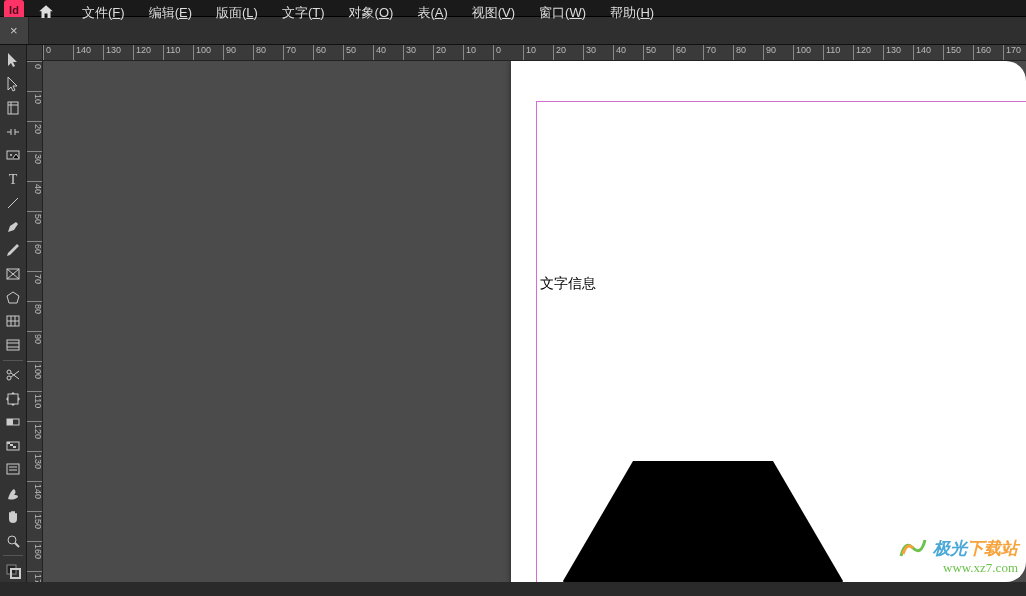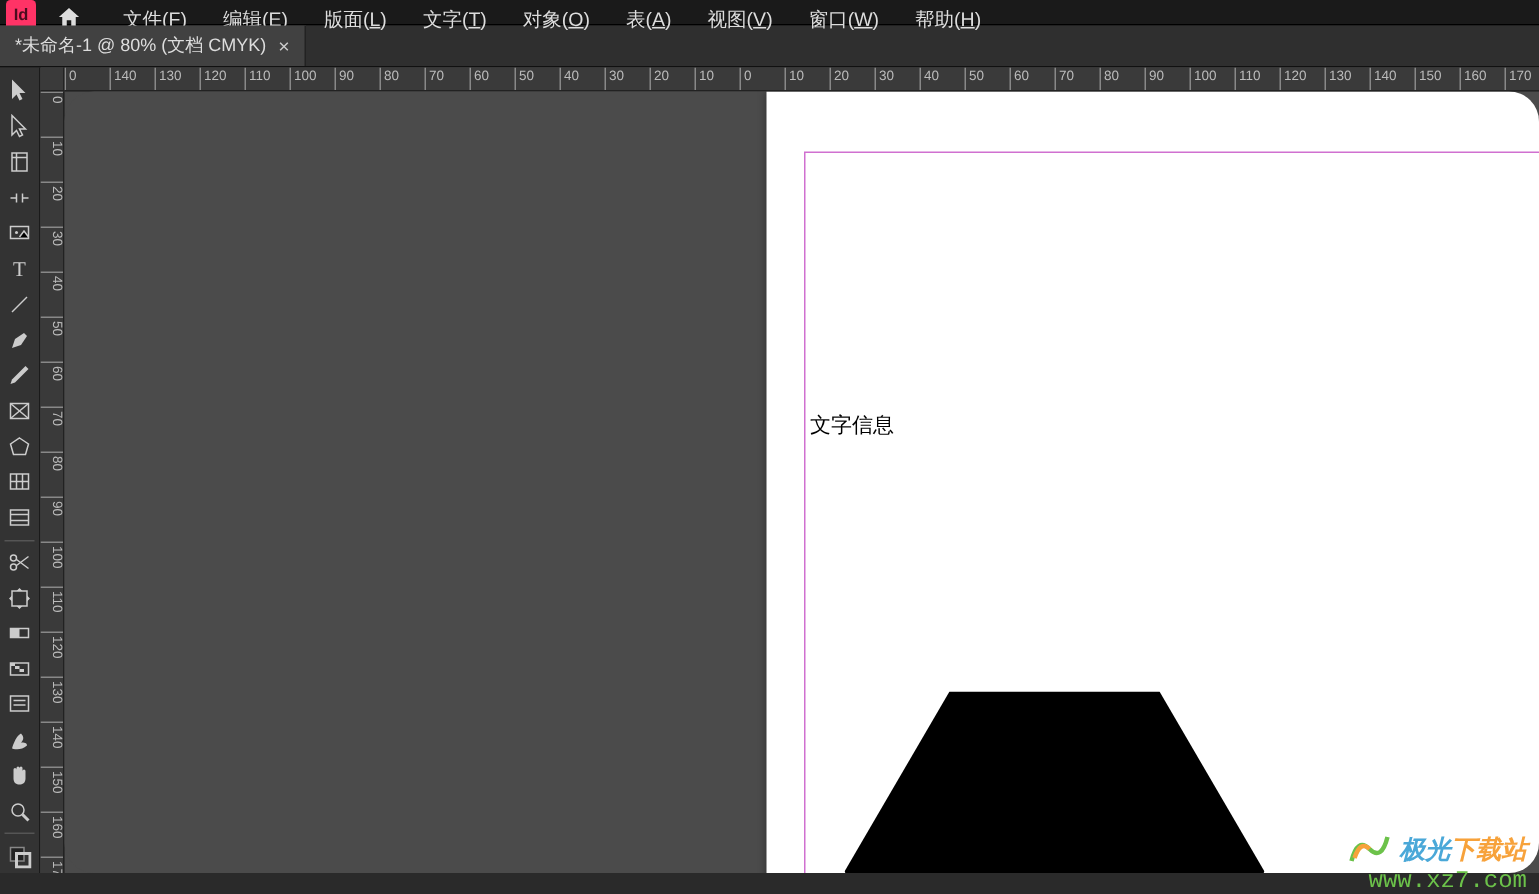--- a/index.html
+++ b/index.html
@@ -200,43 +200,43 @@
       top: 400px;
       width: 280px;
       height: 240px;
     }
     .hexagon svg { width: 100%; height: 100%; }
     
     
     .watermark {
       position: absolute;
       right: 8px;
-      bottom: 0;
+      bottom: 20px;
       text-align: right;
       pointer-events: none;
     }
     .wm-swirl {
       width: 32px;
       height: 24px;
       display: inline-block;
       vertical-align: middle;
     }
     .wm-title {
       font-size: 17px;
       font-weight: bold;
       font-style: italic;
       color: #4aa8d8;
       display: inline-block;
       vertical-align: middle;
     }
     .wm-title .accent { color: #f7a23b; }
     .wm-url {
-      font-size: 16px;
+      font-size: 13px;
       color: #6cc24a;
-      font-family: Liberation Mono, monospace;
+      font-family: Liberation Serif, serif;
     }
   </style>
 </head>
 <body>
 
 <div class="menubar">
   <div class="app-icon">Id</div>
   <div class="home-icon">
     <svg viewBox="0 0 24 24" fill="#ddd" width="18" height="18">
         <path d="M12 3l9 8h-3v9h-4v-6h-4v6H6v-9H3z"></path>
@@ -249,21 +249,20 @@
   <div class="menu-item"><span>对象</span>(<u>O</u>)</div>
   <div class="menu-item"><span>表</span>(<u>A</u>)</div>
   <div class="menu-item"><span>视图</span>(<u>V</u>)</div>
   <div class="menu-item"><span>窗口</span>(<u>W</u>)</div>
   <div class="menu-item"><span>帮助</span>(<u>H</u>)</div>
 </div>
 <div class="sep"></div>
 
 <div class="tabbar">
   <div class="tab">
-    <span>*未命名-1 @ 80% (文档 CMYK)</span>
     <span class="tab-close">×</span>
   </div>
 </div>
 
 <div class="main">
 
   <div class="toolbar">
     <div class="tool">
         <svg viewBox="0 0 16 16">
           <path fill="#ccc" d="M3 1l0 13 3-3 2 4 2-1-2-4 4 0z"></path>

